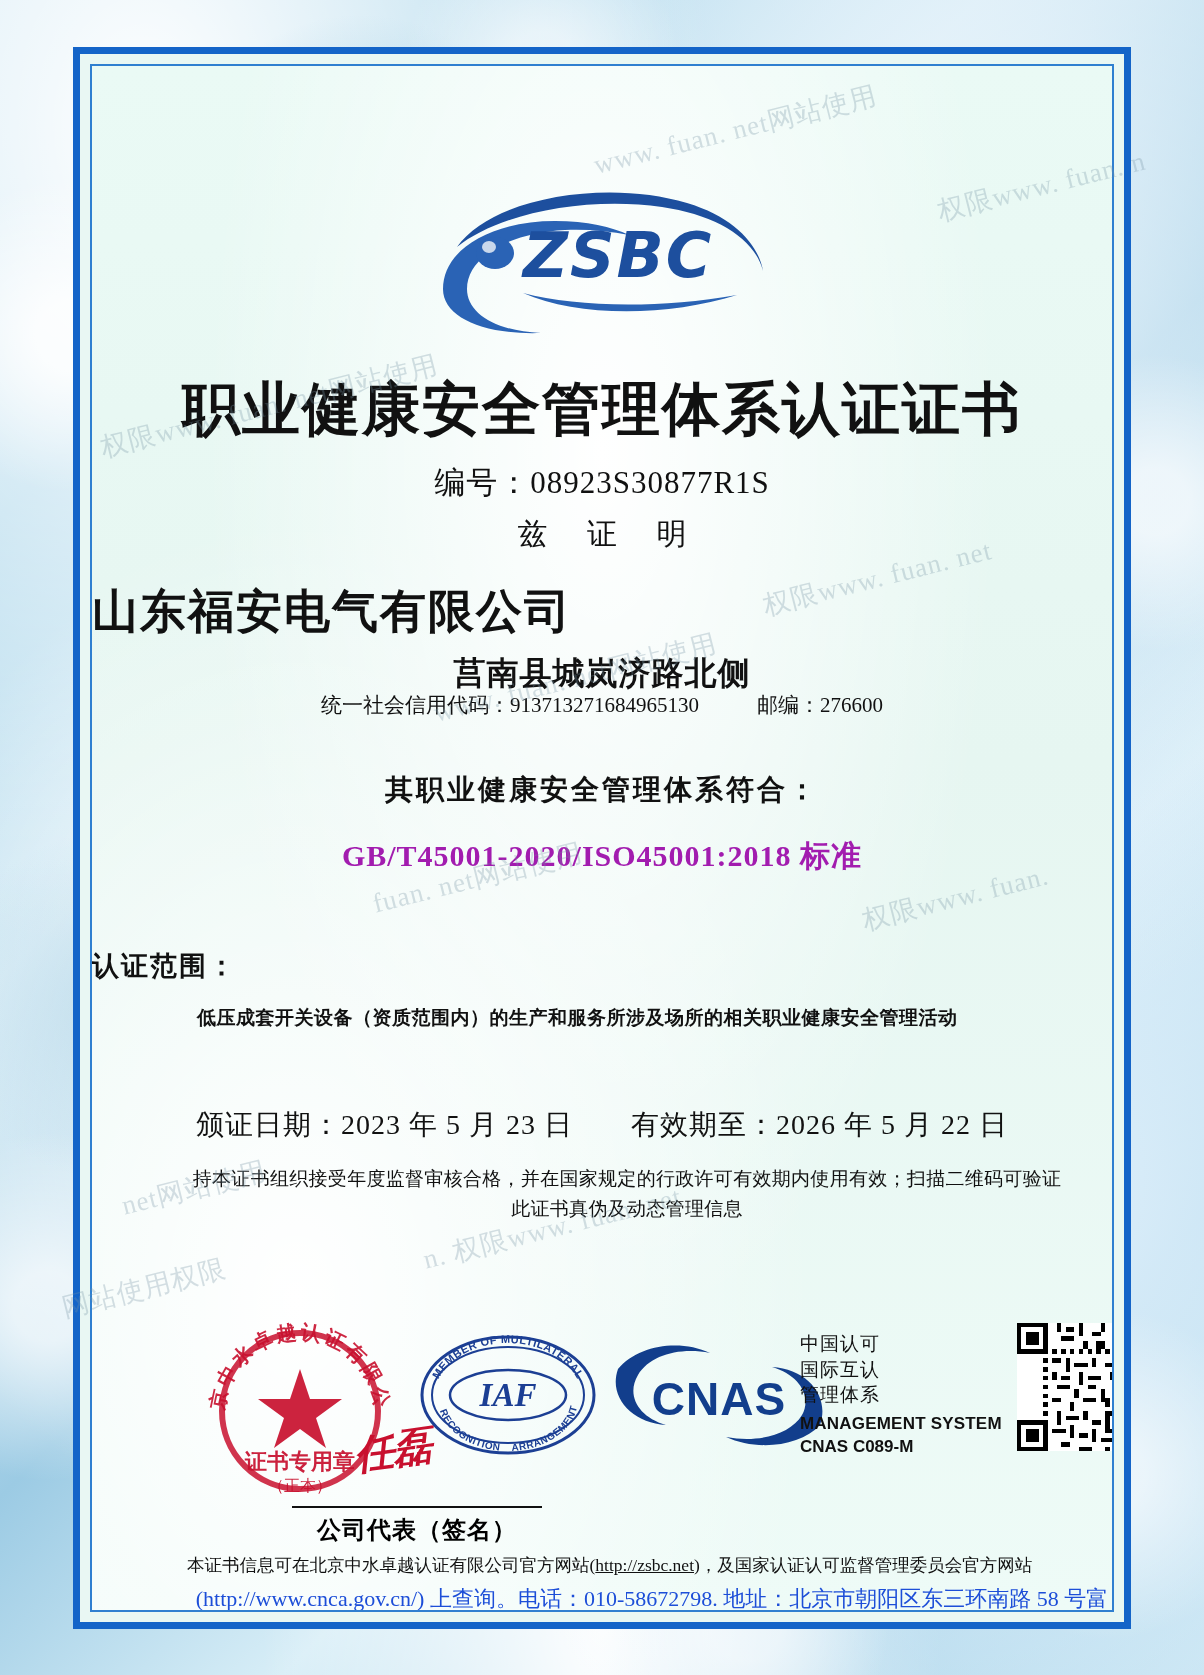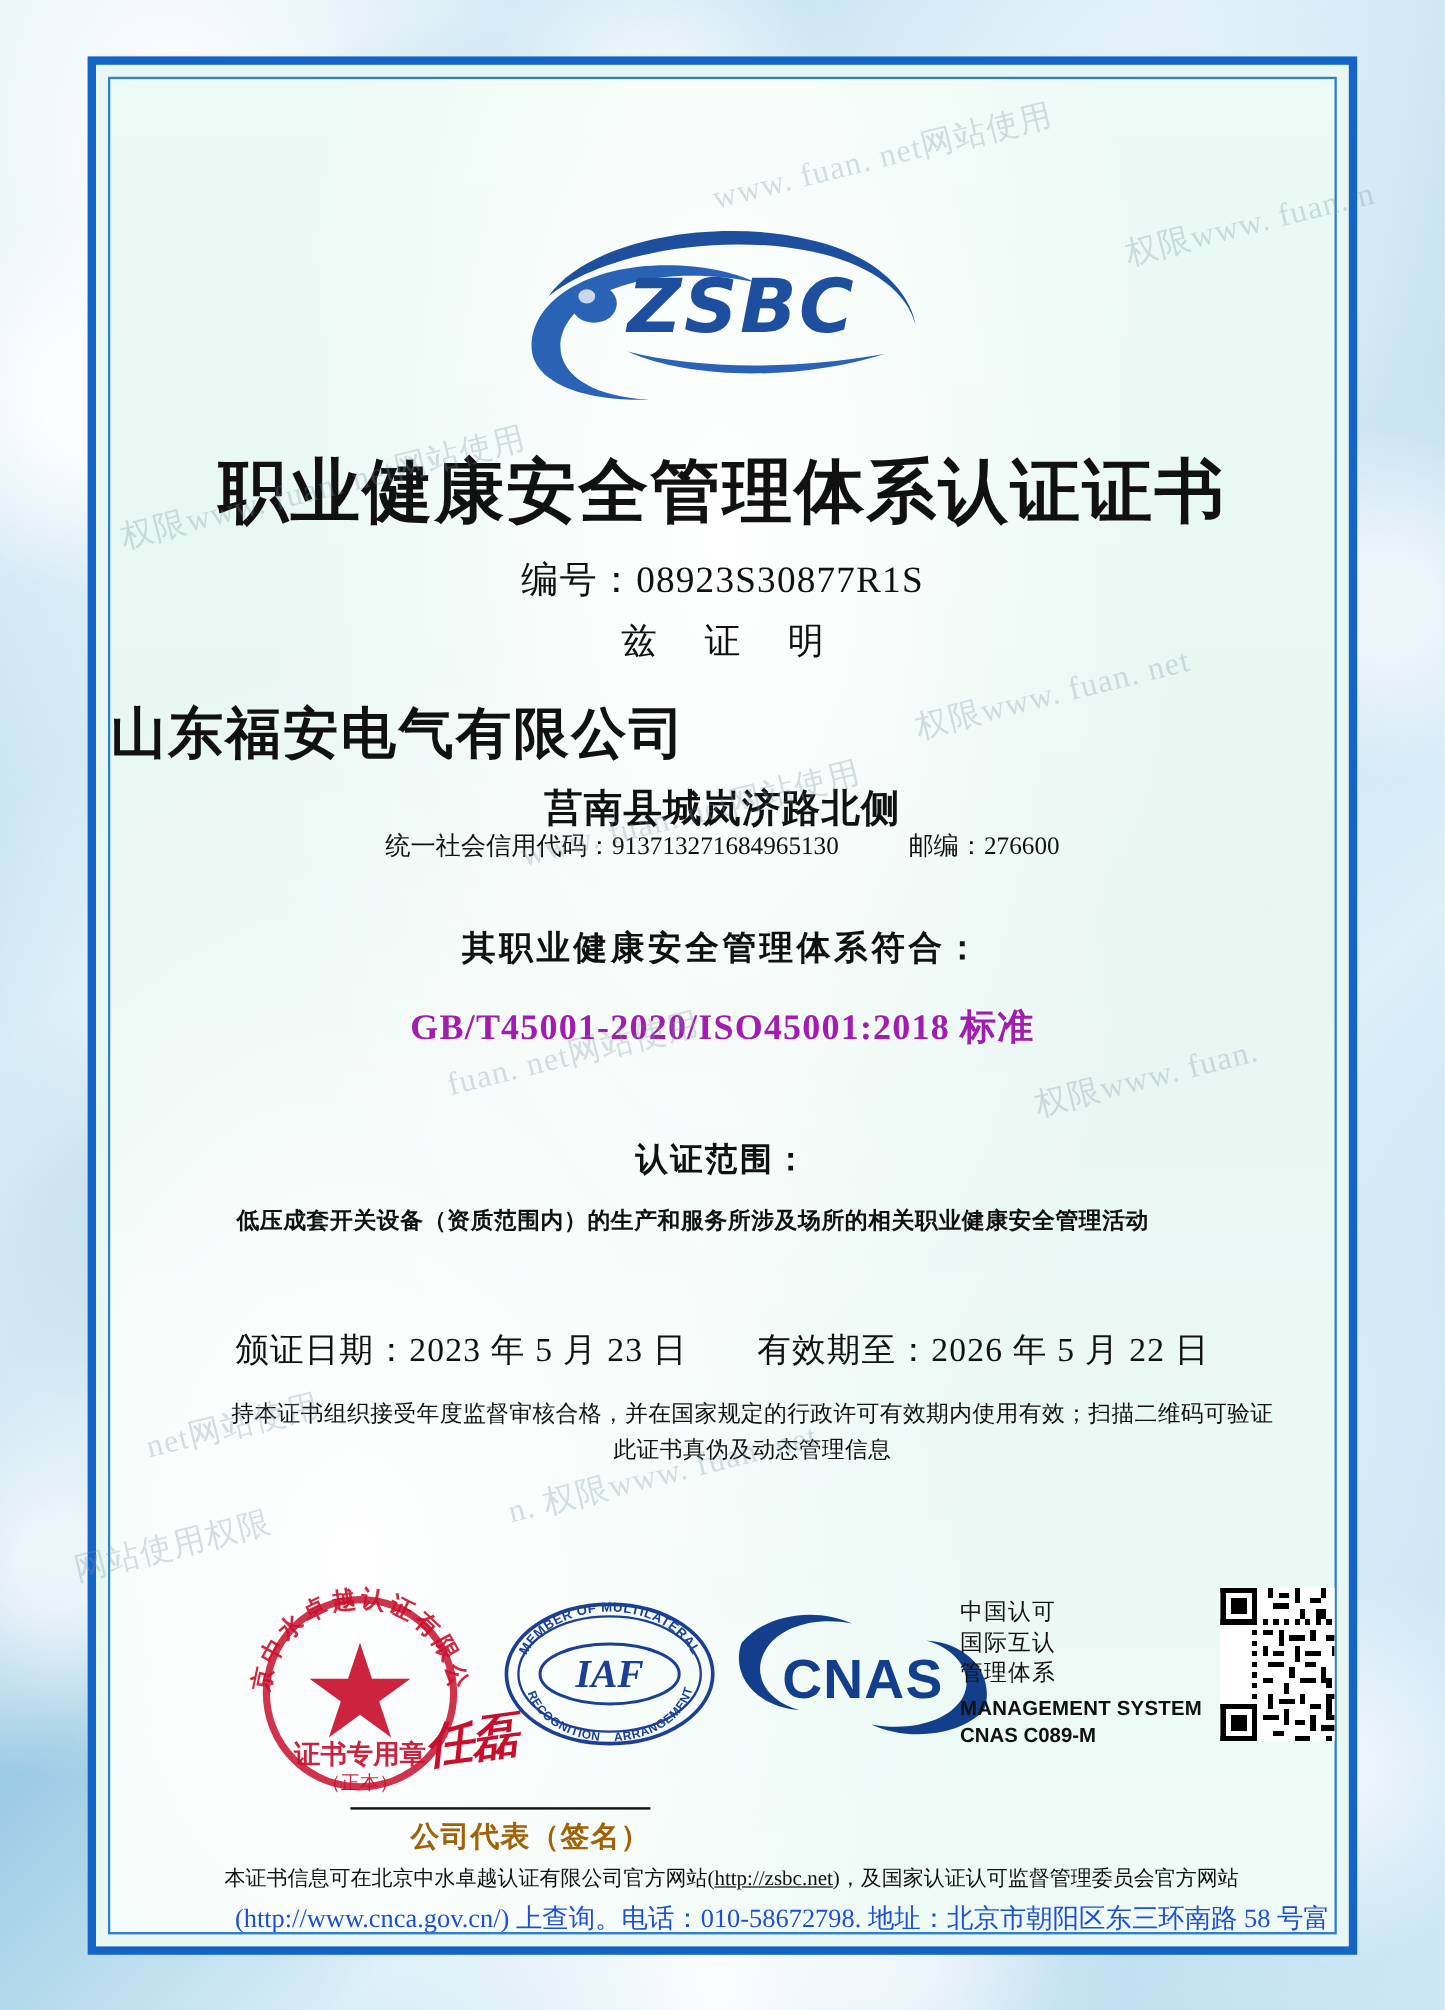--- a/index.html
+++ b/index.html
@@ -195,21 +195,21 @@
     text-align: center;
     font-size: 30px;
     font-weight: bold;
     color: #a21caf;
     letter-spacing: 1px;
   }
   #scope-label {
     position: absolute;
     top: 882px;
     left: 0; right: 0;
-    text-align: center;
+    text-align: left;
     font-size: 27px;
     font-weight: bold;
     color: #111;
     letter-spacing: 2px;
   }
   #scope-text {
     position: absolute;
     top: 938px;
     left: 105px;
     width: 860px;
@@ -334,24 +334,24 @@
     left: 200px;
     top: 1440px;
     width: 250px;
     border-bottom: 2px solid #111;
   }
   #rep-label {
     position: absolute;
     left: 200px;
     top: 1448px;
     width: 250px;
-    text-align: right;
+    text-align: center;
     font-size: 24px;
     font-weight: bold;
-    color: #a16207;
+    color: #000000;
     letter-spacing: 1px;
   }
 
   #bottom-note {
     position: absolute;
     left: 95px;
     top: 1486px;
     width: 900px;
     font-size: 17.5px;
     line-height: 1.55;

